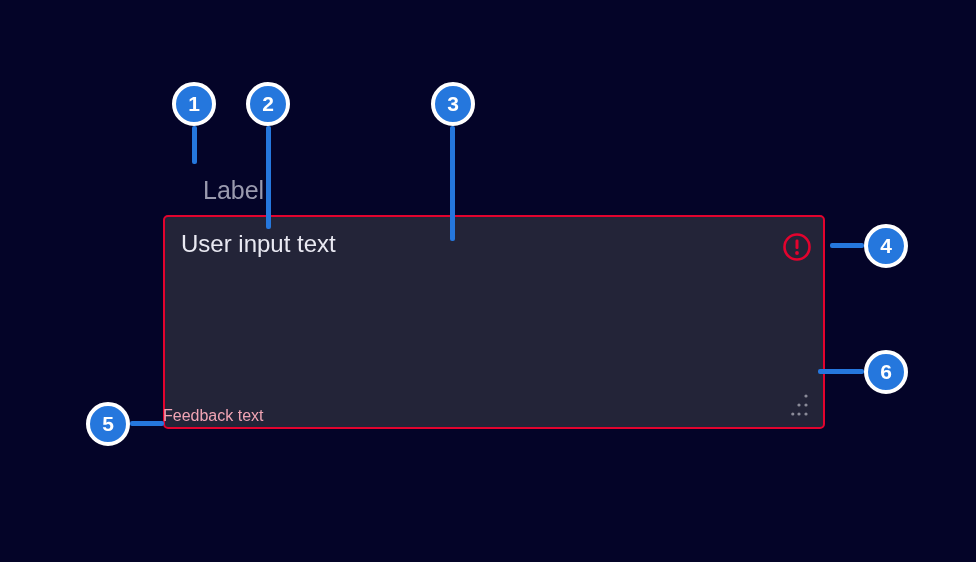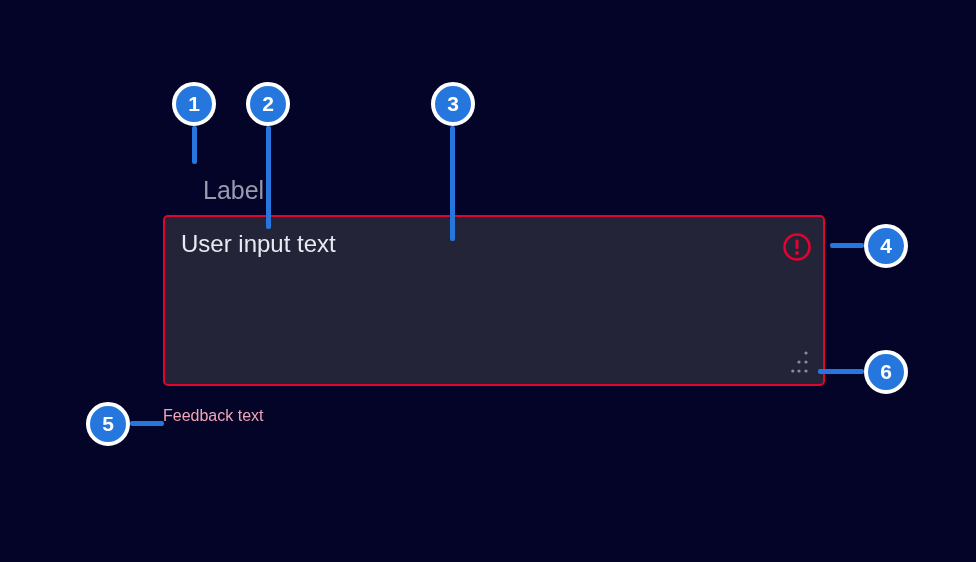--- a/index.html
+++ b/index.html
@@ -70,21 +70,21 @@
     font-size: 25px;
     color: var(--label-gray);
     z-index: 1;
     margin-left: 40px;
   }
   .textarea-box {
     position: absolute;
     left: 163px;
     top: 215px;
     width: 662px;
-    height: 171px;
+    height: 214px;
     background: var(--field-bg);
     border: 2px solid var(--alarm-red);
     border-radius: 5px;
     z-index: 1;
   }
   .user-text {
     position: absolute;
     left: 16px;
     top: 13px;
     font-size: 24px;

